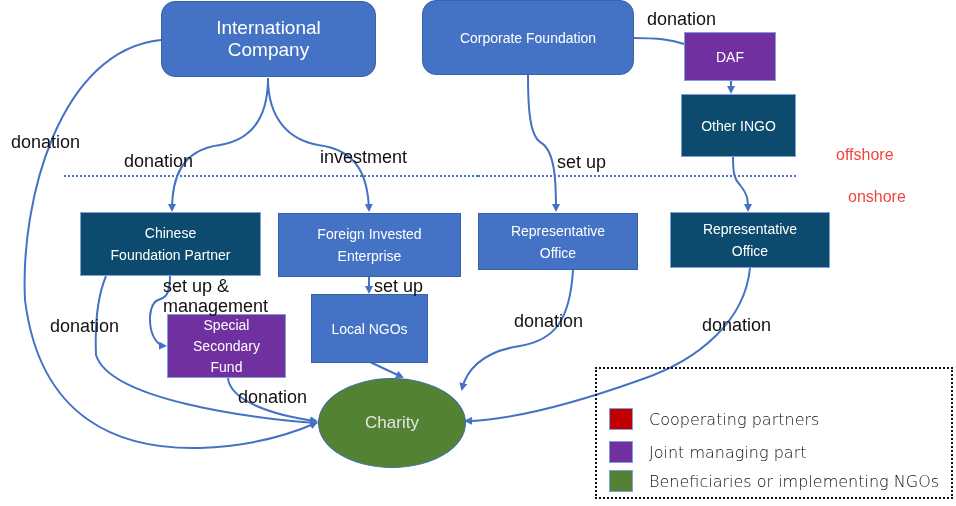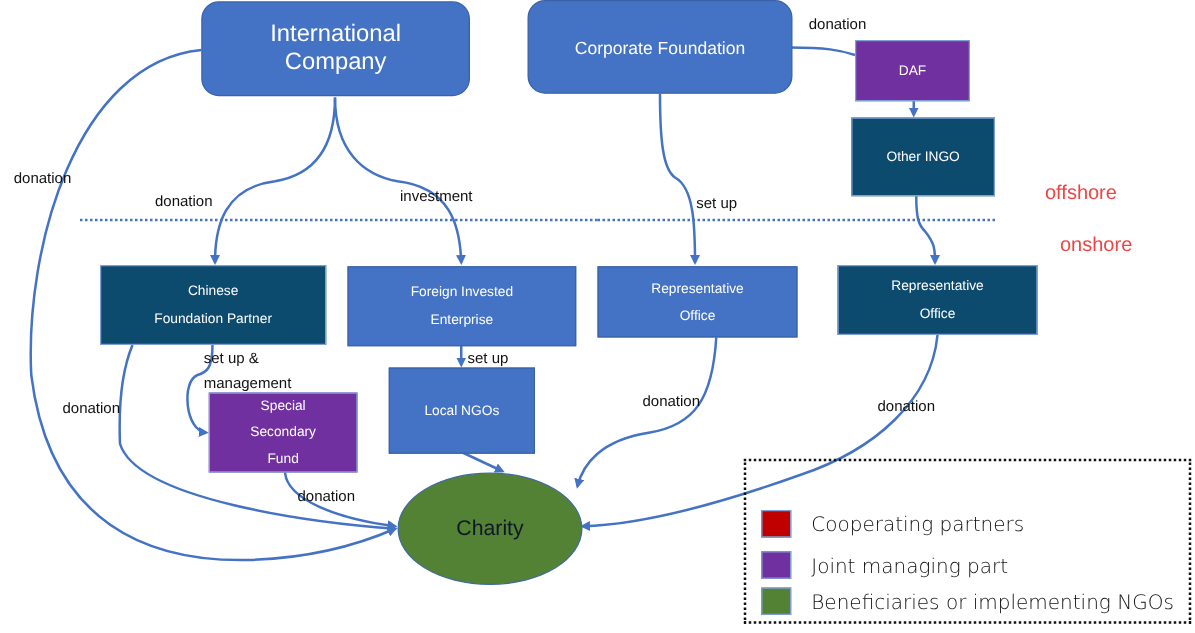--- a/index.html
+++ b/index.html
@@ -1,37 +1,37 @@
 <!DOCTYPE html>
 <html><head>
 <meta charset="utf-8">
 <style>
   html, body { margin: 0; padding: 0; background: #ffffff; }
   body { width: 956px; height: 506px; position: relative; overflow: hidden;
          font-family: "Liberation Sans", "DejaVu Sans", sans-serif; }
   #stage { position: absolute; left: 0; top: 0; width: 956px; height: 506px; }
   svg#wires { position: absolute; left: 0; top: 0; width: 956px; height: 506px; z-index: 1; }
   .node { position: absolute; z-index: 2; color: #fff; display: flex; align-items: center;
-          justify-content: center; text-align: center; box-sizing: border-box; font-size: 11px;
+          justify-content: center; text-align: center; box-sizing: border-box; font-size: 14px;
           line-height: 22px; }
   .node span { white-space: pre-line; }
   .blue { background: #4472c4; border: 1px solid #3a62a8; }
   .red { background: #0c4a6e; border: 1px solid #7f9fd6; }
   .purple { background: #7030a0; border: 1px solid #7f9fd6; }
   .rounded { border-radius: 14px; }
   .big { font-size: 19px; }
-  .lbl { position: absolute; z-index: 3; font-size: 12px; color: #111; white-space: pre-line; line-height: 20px; }
+  .lbl { position: absolute; z-index: 3; font-size: 18px; color: #111; white-space: pre-line; line-height: 20px; }
   .zone { position: absolute; z-index: 3; font-size: 16px; color: #ef4444; }
   .divider { position: absolute; left: 64px; top: 175px; width: 414px; height: 0;
              border-top: 2px dotted #4472c4; z-index: 1; }
   .divider2 { position: absolute; left: 478px; top: 175px; width: 318px; height: 0;
              border-top: 2px dotted #4472c4; z-index: 1; }
   #charity { position: absolute; left: 318px; top: 378px; width: 146px; height: 88px;
              border-radius: 50%; background: #548235; border: 1px solid #3d6b9f; z-index: 2;
-             display: flex; align-items: center; justify-content: center; color: #0f172a; font-size: 17px; }
+             display: flex; align-items: center; justify-content: center; color: #e5e5e5; font-size: 17px; }
   #legend { position: absolute; left: 595px; top: 367px; width: 358px; height: 132px;
             border: 2px dotted #111; box-sizing: border-box; z-index: 2; background: transparent; }
   .leg-item { position: absolute; left: 12px; height: 28px; display: flex; align-items: center; }
   .leg-swatch { width: 24px; height: 22px; box-sizing: border-box; border: 1px solid #7f9fd6; margin-right: 16px; }
   .leg-text { font-size: 16px; color: #111; font-family: "DejaVu Sans", sans-serif; font-weight: 300; }
 </style>
 </head>
 <body>
 
 <div id="stage">

